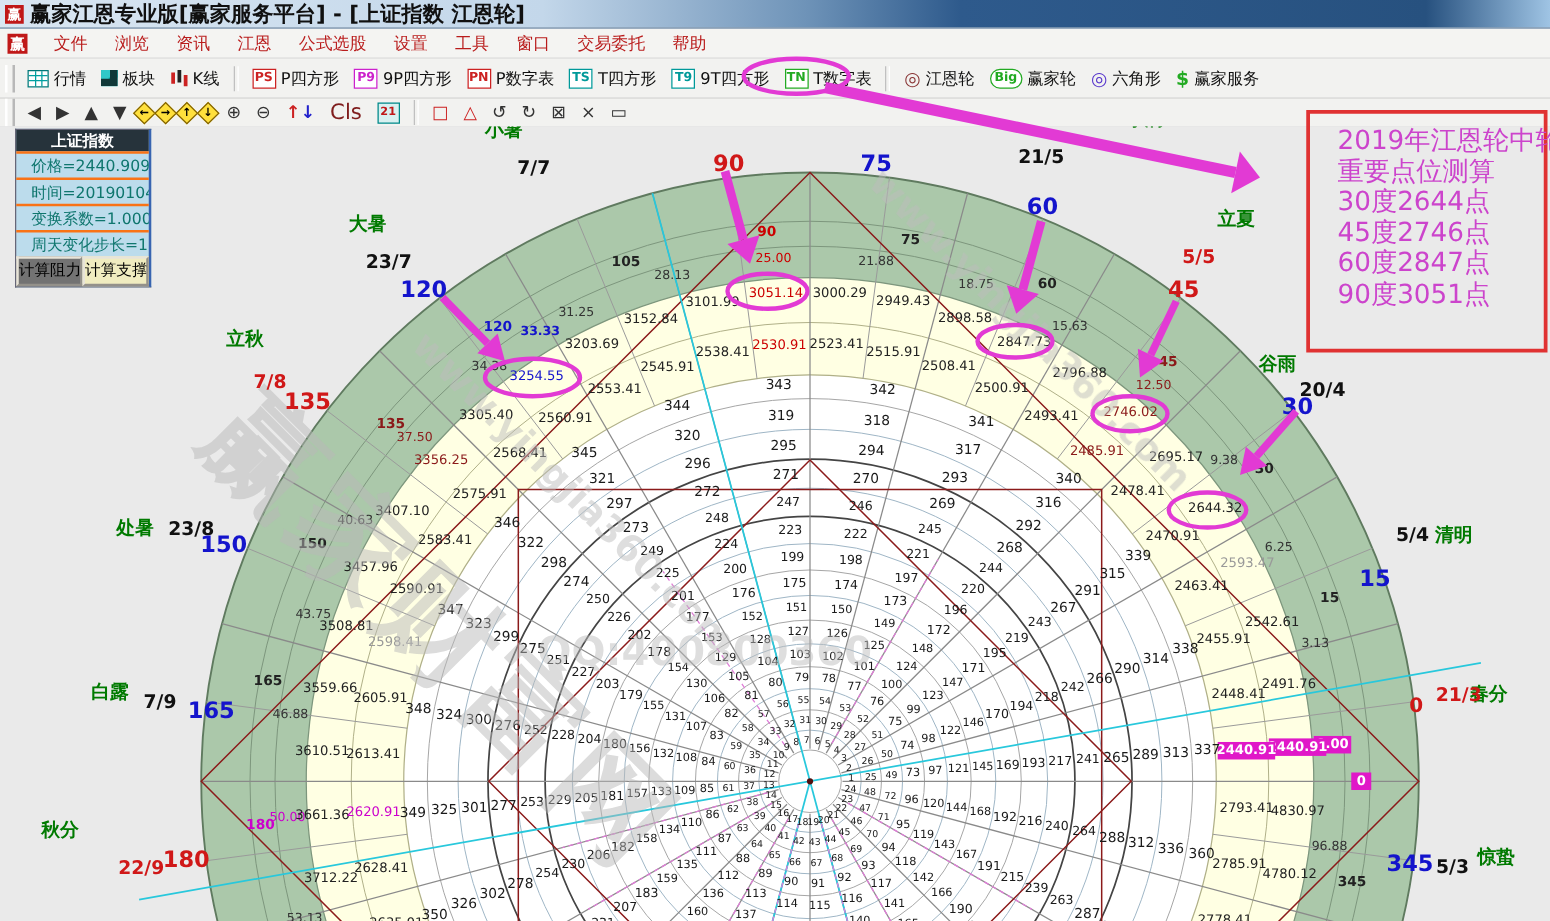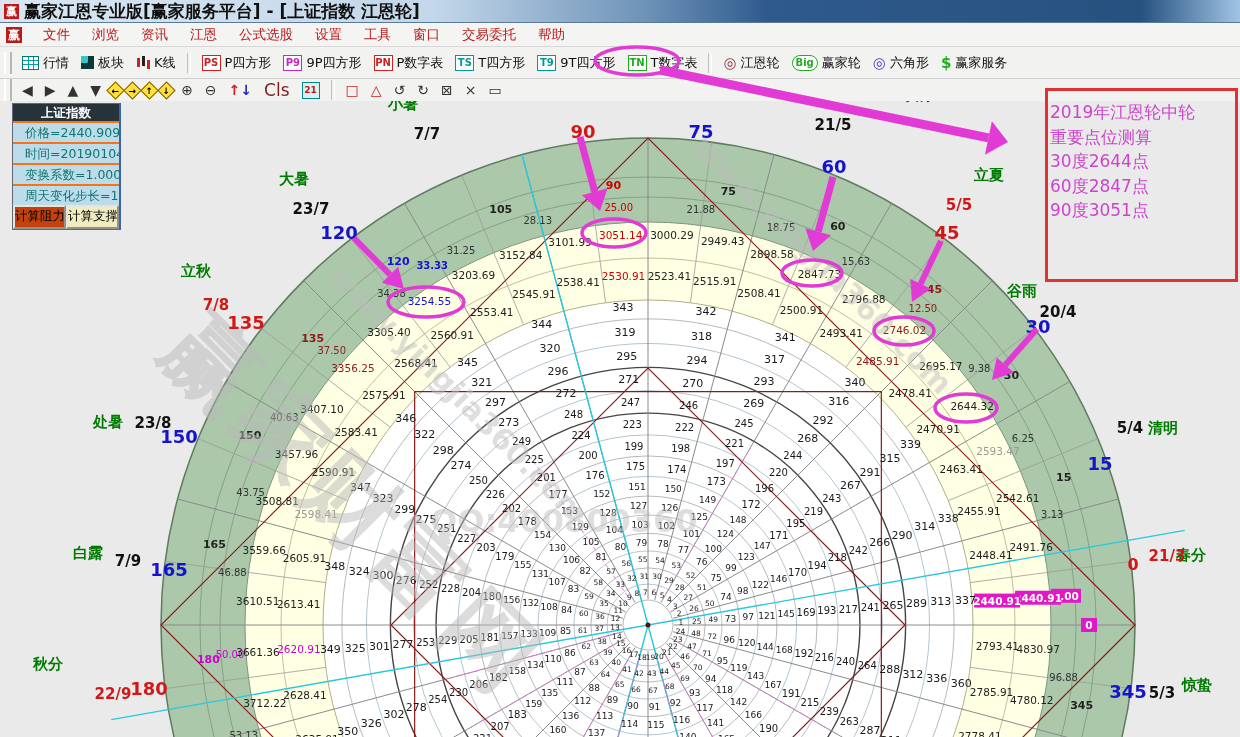--- a/index.html
+++ b/index.html
@@ -55,26 +55,26 @@
   #wheel-svg{position:absolute;left:0;top:0;}
   
   #info-panel{position:absolute;left:12px;top:2px;width:106px;border:1px solid #667;
     border-right:2px solid #3864B0;background:#BCDCEC;z-index:30;}
   #panel-title{background:#26333B;color:#fff;font-size:12.5px;font-weight:bold;text-align:center;
     height:17px;line-height:17px;}
   .panel-row{color:#0f766e;font-size:12.5px;height:19px;line-height:19px;white-space:nowrap;
     overflow:hidden;border-top:2px solid #f97316;padding-left:12px;}
   #panel-buttons{display:flex;}
   .panel-btn{flex:1;font-size:12.5px;height:20px;line-height:18px;text-align:center;color:#000;
-    border:2px outset #E8E4D8;background:#c2410c;white-space:nowrap;overflow:hidden;cursor:default;}
+    border:2px outset #E8E4D8;background:#737373;white-space:nowrap;overflow:hidden;cursor:default;}
   .panel-btn.lit{background:#F0ECC0;}
   
   #anno-box{position:absolute;left:1045px;top:88px;width:187px;height:179px;border:3px solid #E03232;
     background:rgba(234,234,234,0.0);z-index:40;padding-top:9px;}
-  .anno-line{font-size:17px;color:#CC44CC;line-height:24.5px;padding-left:2px;white-space:nowrap;}
+  .anno-line{font-size:21px;color:#CC44CC;line-height:24.5px;padding-left:22px;white-space:nowrap;}
   #overlay-svg{position:absolute;left:0;top:0;z-index:50;pointer-events:none;}
 </style>
 </head>
 <body>
 
 <div id="titlebar">
   <div id="app-icon">赢</div>
   <div id="title-text">赢家江恩专业版[赢家服务平台] - [上证指数 江恩轮]</div>
 </div>
 
@@ -851,20 +851,21 @@
         <div class="panel-btn">计算阻力</div>
         <div class="panel-btn lit">计算支撑</div>
       </div>
   </div>
 </div>
 
 <div id="anno-box">
     <div class="anno-line">2019年江恩轮中轮</div>
     <div class="anno-line">重要点位测算</div>
     <div class="anno-line">30度2644点</div>
+    <div class="anno-line">45度2746点</div>
     <div class="anno-line">60度2847点</div>
     <div class="anno-line">90度3051点</div>
   </div>
 
 <svg id="overlay-svg" width="1240" height="737">
     <ellipse cx="637" cy="61" rx="42" ry="14" fill="none" stroke="#E23AD4" stroke-width="3.5"></ellipse>
     <ellipse cx="614" cy="233" rx="32" ry="14" fill="none" stroke="#E23AD4" stroke-width="3.5"></ellipse>
     <ellipse cx="812" cy="273" rx="30" ry="13" fill="none" stroke="#E23AD4" stroke-width="3.5"></ellipse>
     <ellipse cx="904" cy="331" rx="30" ry="14" fill="none" stroke="#E23AD4" stroke-width="3.5"></ellipse>
     <ellipse cx="966" cy="408" rx="31" ry="14" fill="none" stroke="#E23AD4" stroke-width="3.5"></ellipse>

